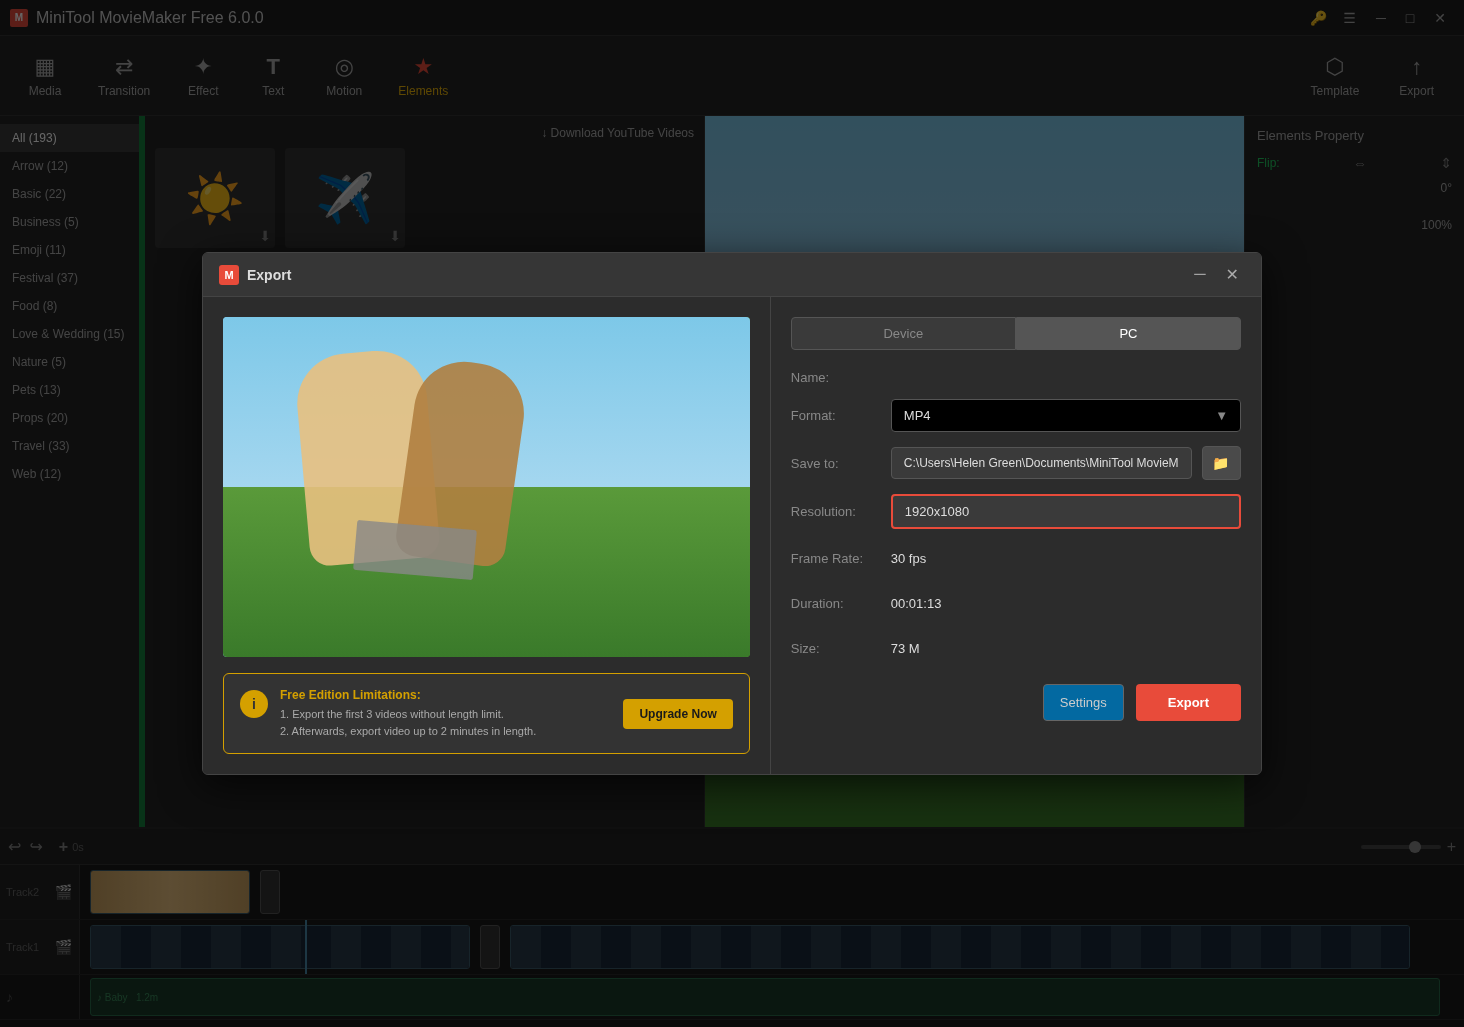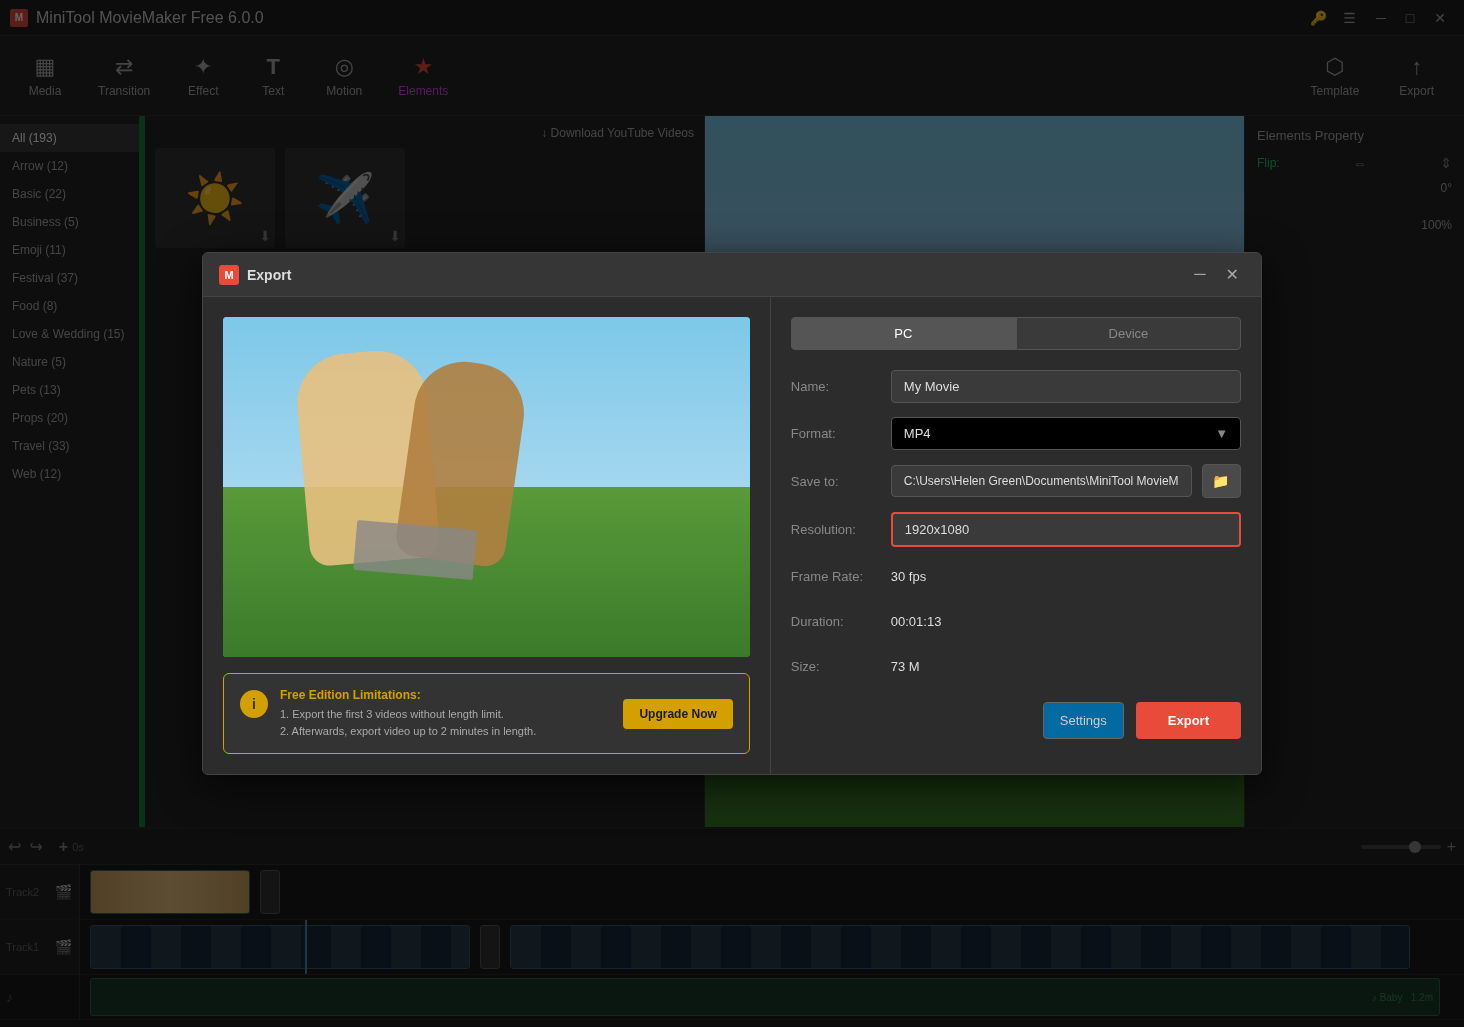--- a/index.html
+++ b/index.html
@@ -463,21 +463,20 @@
     .audio-clip {
       position: absolute;
       top: 3px;
       height: calc(100% - 6px);
       background: #1a3a2a;
       border: 1px solid #2a6a4a;
       border-radius: 3px;
       display: flex;
       align-items: center;
       padding: 0 6px;
-      justify-content: flex-end;
     }
     .audio-label-text { color: #3a8a5a; font-size: 10px; white-space: nowrap; }
     .playhead {
       position: absolute;
       top: 0;
       bottom: 0;
       width: 2px;
       background: #4a8aaa;
       left: 225px;
     }
@@ -519,21 +518,21 @@
   <div class="toolbar-item">
     <span class="toolbar-icon" style="font-weight:bold;">T</span>
     <span>Text</span>
   </div>
   <div class="toolbar-item">
     <span class="toolbar-icon">◎</span>
     <span>Motion</span>
   </div>
   <div class="toolbar-item active">
     <span class="toolbar-icon" style="color:#e84b3a;">★</span>
-    <span style="color:#d946ef;">Elements</span>
+    <span style="color:#eab308;">Elements</span>
   </div>
   <div class="toolbar-right">
     <div class="toolbar-right-item">
       <span class="toolbar-icon">⬡</span>
       <span>Template</span>
     </div>
     <div class="toolbar-right-item">
       <span class="toolbar-icon">↑</span>
       <span>Export</span>
     </div>
@@ -727,27 +726,26 @@
             <div class="info-text">1. Export the first 3 videos without length limit.</div>
             <div class="info-text">2. Afterwards, export video up to 2 minutes in length.</div>
           </div>
           <button class="upgrade-btn">Upgrade Now</button>
         </div>
       </div>
 
       <div class="modal-settings">
 
         <div class="tab-row">
+          <div class="tab-btn">Device</div>
           <div class="tab-btn active">PC</div>
-          <div class="tab-btn">Device</div>
         </div>
 
         <div class="setting-row">
           <span class="setting-label">Name:</span>
-          <div class="setting-value">My Movie</div>
         </div>
 
         <div class="setting-row">
           <span class="setting-label">Format:</span>
           <div class="setting-select">
             <span>MP4</span>
             <span class="setting-select-arrow">▼</span>
           </div>
         </div>
 

